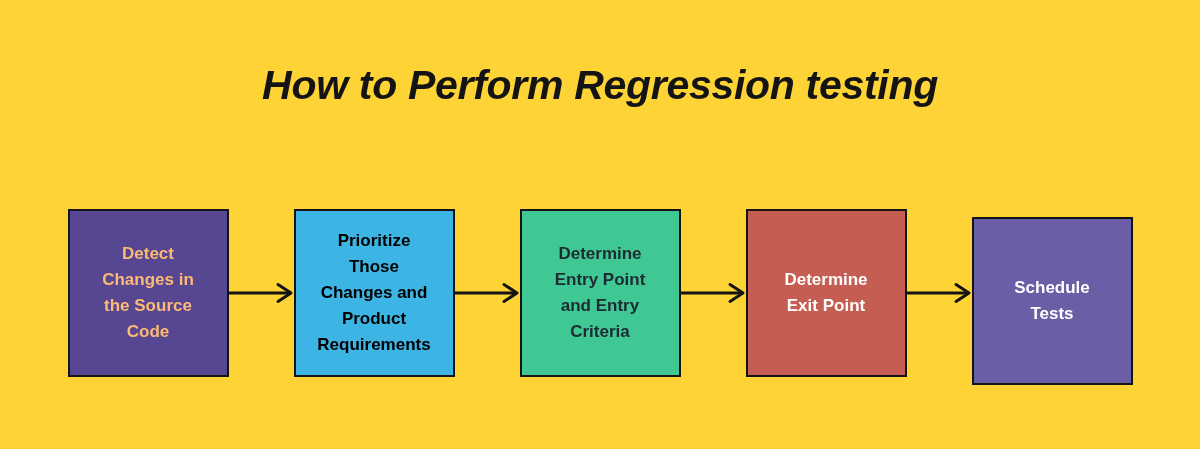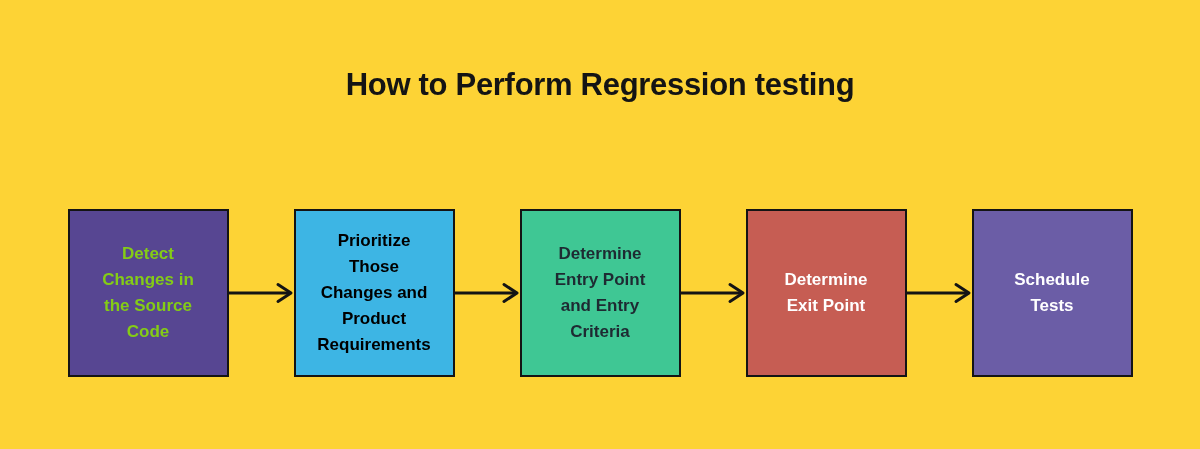--- a/index.html
+++ b/index.html
@@ -11,24 +11,25 @@
     height: 449px;
     overflow: hidden;
   }
 
   .title {
     position: absolute;
     top: 66px;
     left: 0;
     width: 100%;
     text-align: center;
-    font-size: 31px;
+    font-size: 41px;
     line-height: 38px;
     font-weight: bold;
     letter-spacing: -0.3px;
+    font-style: italic;
   }
 
   .flow {
     position: absolute;
     top: 209px;
     left: 0;
     width: 100%;
     display: flex;
     justify-content: center;
     align-items: stretch;
@@ -62,21 +63,21 @@
 </style>
 </head>
 <body>
 
 <div class="canvas" style="background: rgb(253, 211, 53);">
 
   <div class="title" style="color: rgb(20, 20, 20);">How to Perform Regression testing</div>
 
   <div class="flow">
 
-    <div class="step" style="background: rgb(87, 70, 146); color: #84cc16;">Detect
+    <div class="step" style="background: rgb(87, 70, 146); color: #fdba74;">Detect
 Changes in
 the Source
 Code</div>
 
     <div class="arrow" style="color: rgb(20, 20, 20);">
       <svg width="65" height="24" viewBox="0 0 65 24">
         <line x1="0" y1="12" x2="61" y2="12" stroke="currentColor" stroke-width="3"></line>
         <polyline points="49,3.5 62,12 49,20.5" fill="none" stroke="currentColor" stroke-width="3" stroke-linecap="round" stroke-linejoin="round"></polyline>
       </svg>
     </div>
@@ -109,17 +110,17 @@
     <div class="step" style="background: rgb(198, 93, 83); color: rgb(255, 255, 255);">Determine
 Exit Point</div>
 
     <div class="arrow" style="color: rgb(20, 20, 20);">
       <svg width="65" height="24" viewBox="0 0 65 24">
         <line x1="0" y1="12" x2="61" y2="12" stroke="currentColor" stroke-width="3"></line>
         <polyline points="49,3.5 62,12 49,20.5" fill="none" stroke="currentColor" stroke-width="3" stroke-linecap="round" stroke-linejoin="round"></polyline>
       </svg>
     </div>
 
-    <div class="step" style="background: rgb(107, 93, 166); color: rgb(255, 255, 255);">Schedule
+    <div class="step" style="background: rgb(107, 93, 166); color: rgb(255, 255, 255); margin-top: 8px;">Schedule
 Tests</div>
 
   </div>
 </div>
 
 </body></html>

